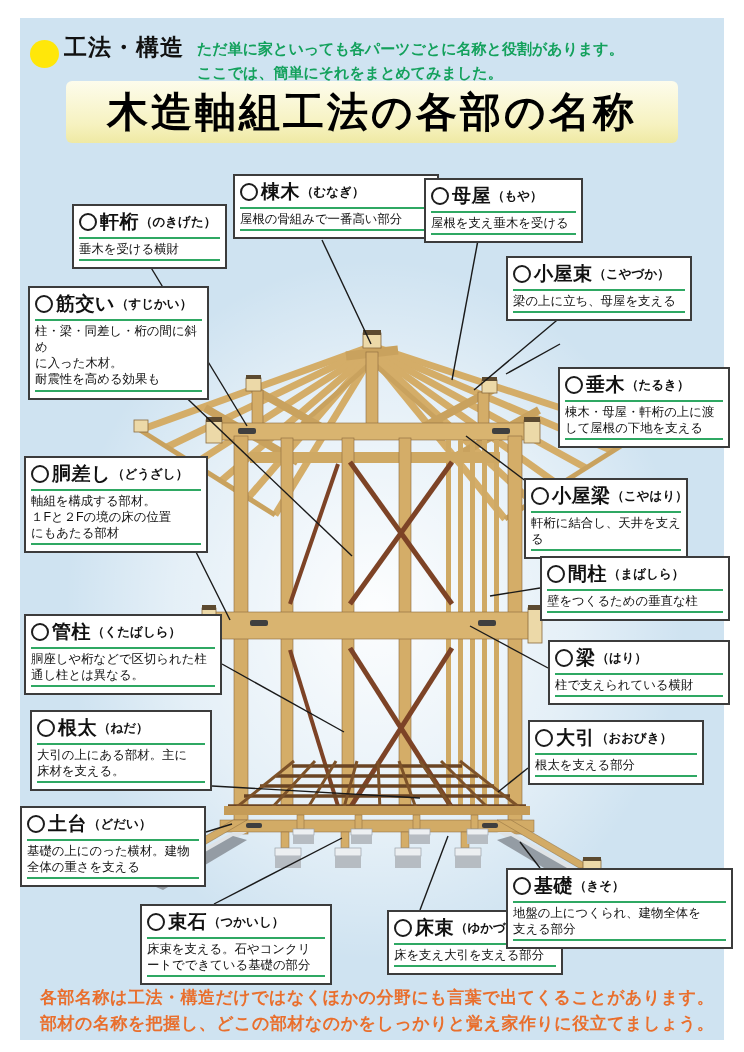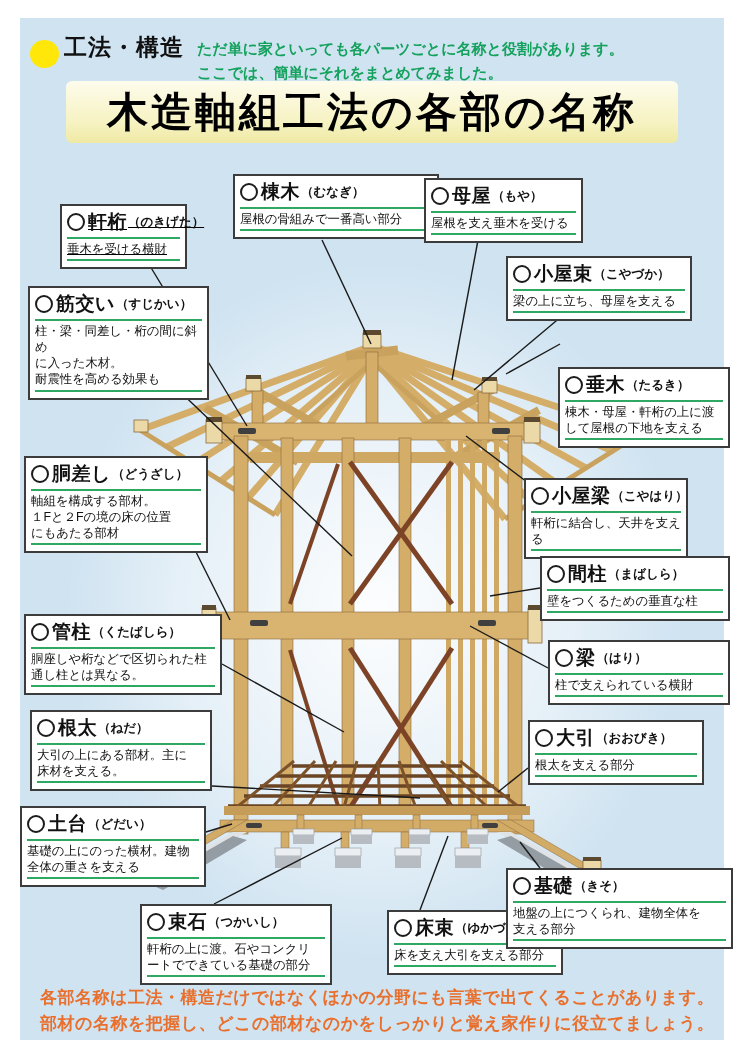--- a/index.html
+++ b/index.html
@@ -21,21 +21,21 @@
   svg.scene{position:absolute;left:0;top:0;}
   
   .callout{position:absolute;background:#ffffff;border:2px solid #3c3c3c;padding:3px 5px 4px;box-sizing:border-box;}
   .c-title{display:flex;align-items:center;white-space:nowrap;}
   .c-circle{width:14px;height:14px;border:2.5px solid #1c1c1c;border-radius:50%;flex:none;margin-right:3px;}
   .c-term{font-size:19px;font-weight:bold;color:#111;letter-spacing:0.5px;}
   .c-reading{font-size:12.5px;font-weight:bold;color:#111;margin-left:1px;}
   .c-rule{border:none;border-top:2px solid #2fa863;margin:2px 0 2px;}
   .c-desc{font-size:12.4px;line-height:1.3;color:#111;white-space:pre-line;}
   
-  .pos-nokigeta{left:60px;top:204px;width:127px;text-decoration:underline;}
+  .pos-nokigeta{left:72px;top:204px;width:155px;}
   .pos-munagi{left:233px;top:174px;width:206px;}
   .pos-moya{left:424px;top:178px;width:159px;}
   .pos-koyazuka{left:506px;top:256px;width:186px;}
   .pos-sujikai{left:28px;top:286px;width:181px;}
   .pos-taruki{left:558px;top:337px;width:172px;margin-top:30px;}
   .pos-dozashi{left:24px;top:456px;width:184px;}
   .pos-koyabari{left:524px;top:478px;width:164px;}
   .pos-mabashira{left:540px;top:556px;width:190px;}
   .pos-kudabashira{left:24px;top:614px;width:198px;}
   .pos-hari{left:548px;top:640px;width:182px;}
@@ -415,21 +415,21 @@
 全体の重さを支える</div>
     <hr class="c-rule">
   </div>
       <div class="callout pos-tsukaishi">
     <div class="c-title">
       <span class="c-circle"></span>
       <span class="c-term">束石</span>
       <span class="c-reading">（つかいし）</span>
     </div>
     <hr class="c-rule">
-    <div class="c-desc">軒桁の上に渡。石やコンクリ
+    <div class="c-desc">床束を支える。石やコンクリ
 ートでできている基礎の部分</div>
     <hr class="c-rule">
   </div>
       <div class="callout pos-yukazuka">
     <div class="c-title">
       <span class="c-circle"></span>
       <span class="c-term">床束</span>
       <span class="c-reading">（ゆかづか）</span>
     </div>
     <hr class="c-rule">

